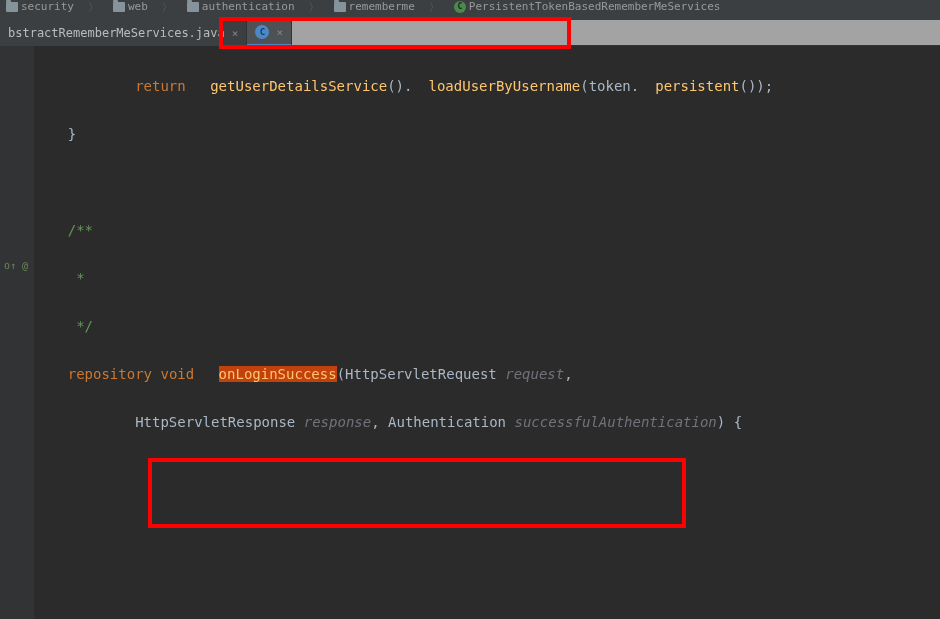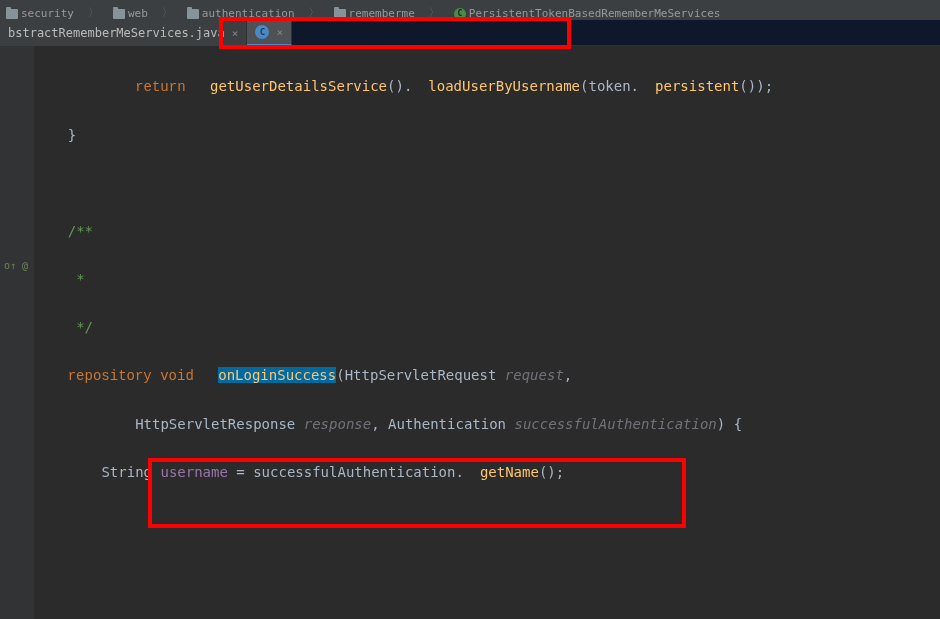--- a/index.html
+++ b/index.html
@@ -11,21 +11,21 @@
     width: 940px;
     height: 619px;
     overflow: hidden;
     position: relative;
   }
   .breadcrumb {
     background: #3c3f41;
     padding: 0 6px;
     height: 20px;
     display: flex;
-    align-items: flex-end;
+    align-items: flex-start;
     font-size: 11px;
     color: #999;
     gap: 12px;
   }
   .breadcrumb .item {
     display: flex;
     align-items: center;
     gap: 3px;
   }
   .breadcrumb .sep { color: #666; margin: 0 2px; }
@@ -49,21 +49,21 @@
     border-radius: 50%;
     background: #4a8a4a;
     display: inline-flex;
     align-items: center;
     justify-content: center;
     font-size: 8px;
     color: #1e1e1e;
     font-weight: bold;
   }
   .tabs {
-    background: #0f172a;
+    background: #a3a3a3;
     height: 26px;
     display: flex;
     border-bottom: 1px solid #323232;
     position: relative;
   }
   .tab {
     padding: 0 8px;
     display: flex;
     align-items: center;
     gap: 4px;
@@ -126,27 +126,27 @@
     font-size: 10px;
     color: #6a8759;
   }
   .code {
     flex: 1;
     padding: 4px 0;
     white-space: pre;
     line-height: 24px;
     overflow: hidden;
   }
-  .kw { color: #cc7832; font-family: Liberation Mono, monospace; }
+  .kw { color: #cc7832; }
   .com { color: #629755; font-style: normal; }
   .type { color: #a9b7c6; margin-top: 36px; }
   .method { color: #ffc66d; margin-left: 16px; }
   .param { color: #72737a; font-style: italic; }
   .field { color: #9876aa; }
-  .hl { background: #0369a1; }
+  .hl { background: #c2410c; }
 </style>
 </head>
 <body>
 
 <div class="breadcrumb">
   <span class="item">
       <span class="folder-icon"></span>
       <span>security</span>
     </span>
   <span class="sep">〉</span>
@@ -191,21 +191,20 @@
   </div>
   <div class="code">
 <div>            <span class="kw">return</span> <span class="method">getUserDetailsService</span><span>().</span><span class="method">loadUserByUsername</span><span>(token.</span><span class="method">persistent</span><span>());</span></div>
 <div>    }</div>
 <div> </div>
 <div><span class="com">    /**</span></div>
 <div><span class="com">     *</span></div>
 <div><span class="com">     */</span></div>
 <div>    <span class="kw">repository</span> <span class="kw">void</span> <span class="method hl">onLoginSuccess</span><span>(</span><span class="type">HttpServletRequest</span> <span class="param">request</span><span>,</span></div>
 <div>            <span class="type">HttpServletResponse</span> <span class="param">response</span><span>, </span><span class="type">Authentication</span> <span class="param">successfulAuthentication</span><span>) {</span></div>
-<div>        <span class="type">String</span> <span class="field">username</span><span> = successfulAuthentication.</span><span class="method">getName</span><span>();</span></div>
 <div> </div>
 
 
 
 
 
 
 
 
 

